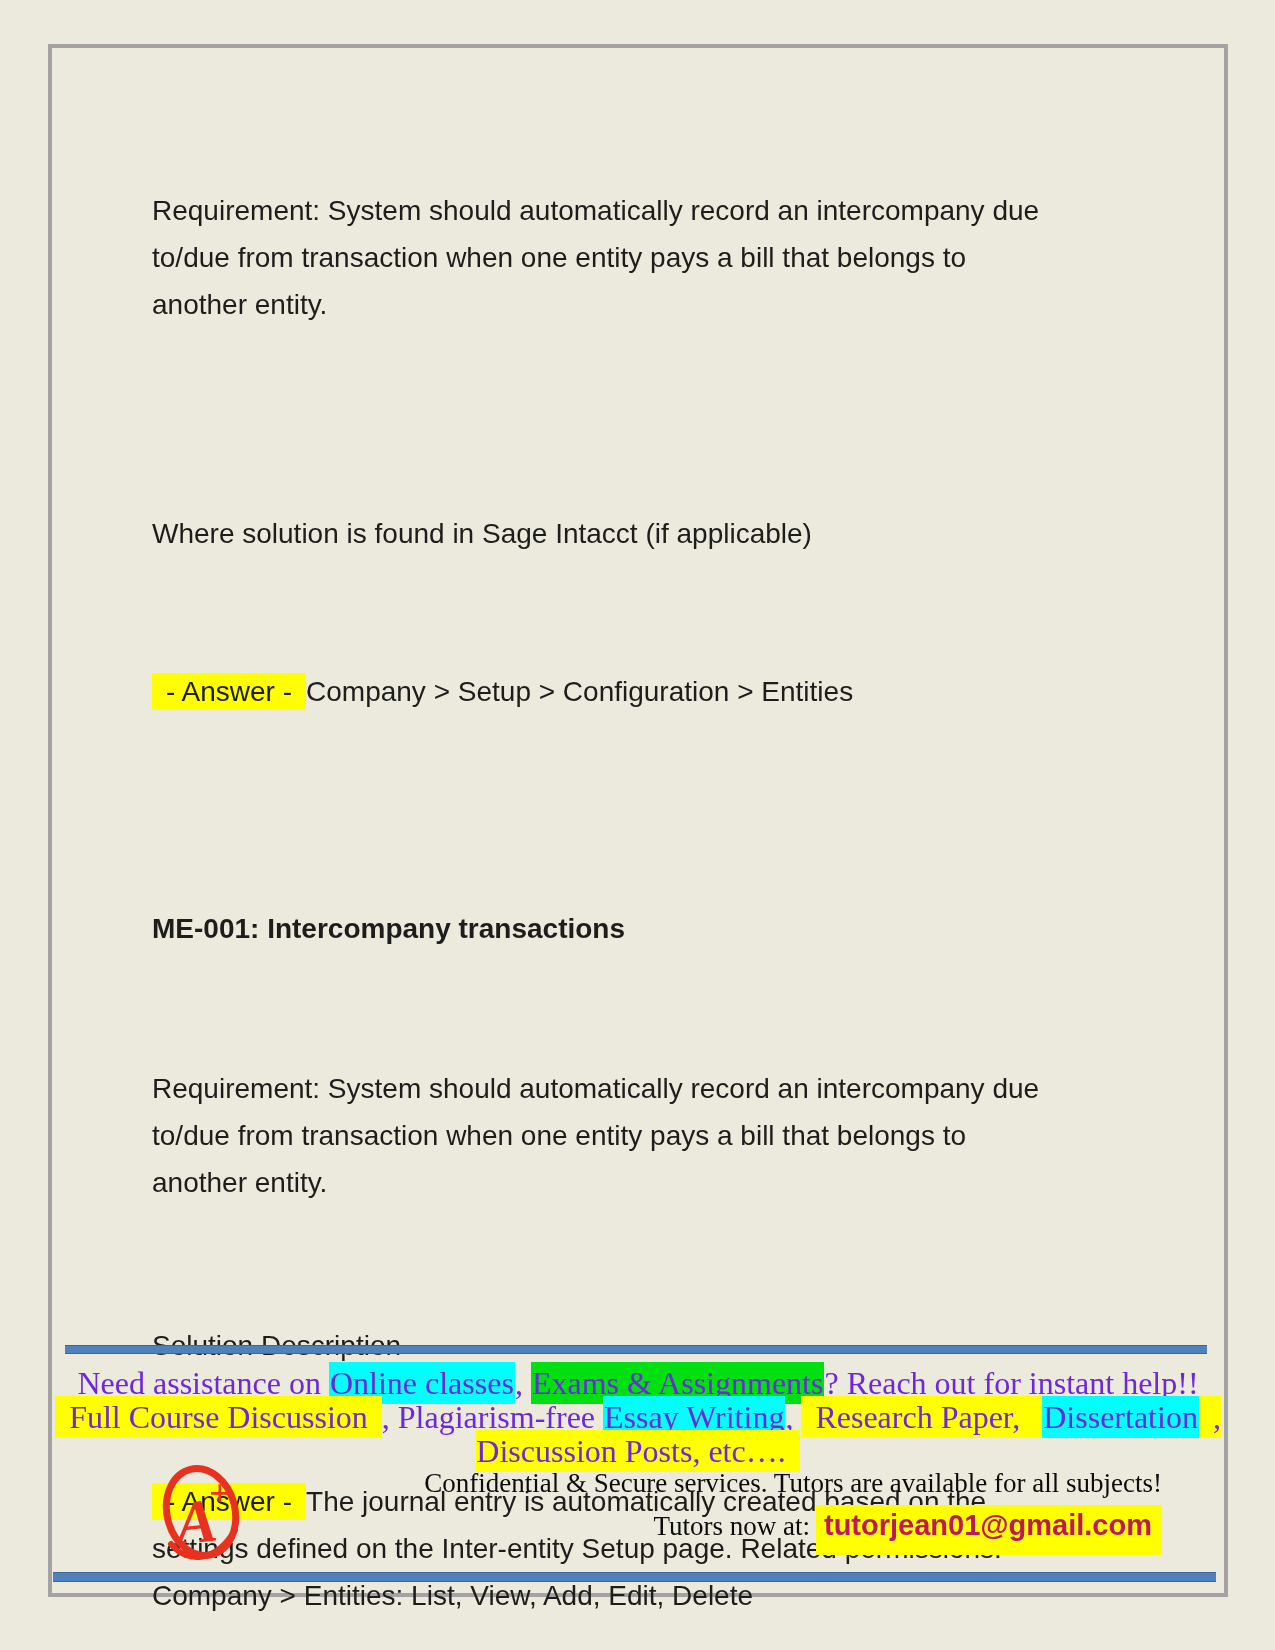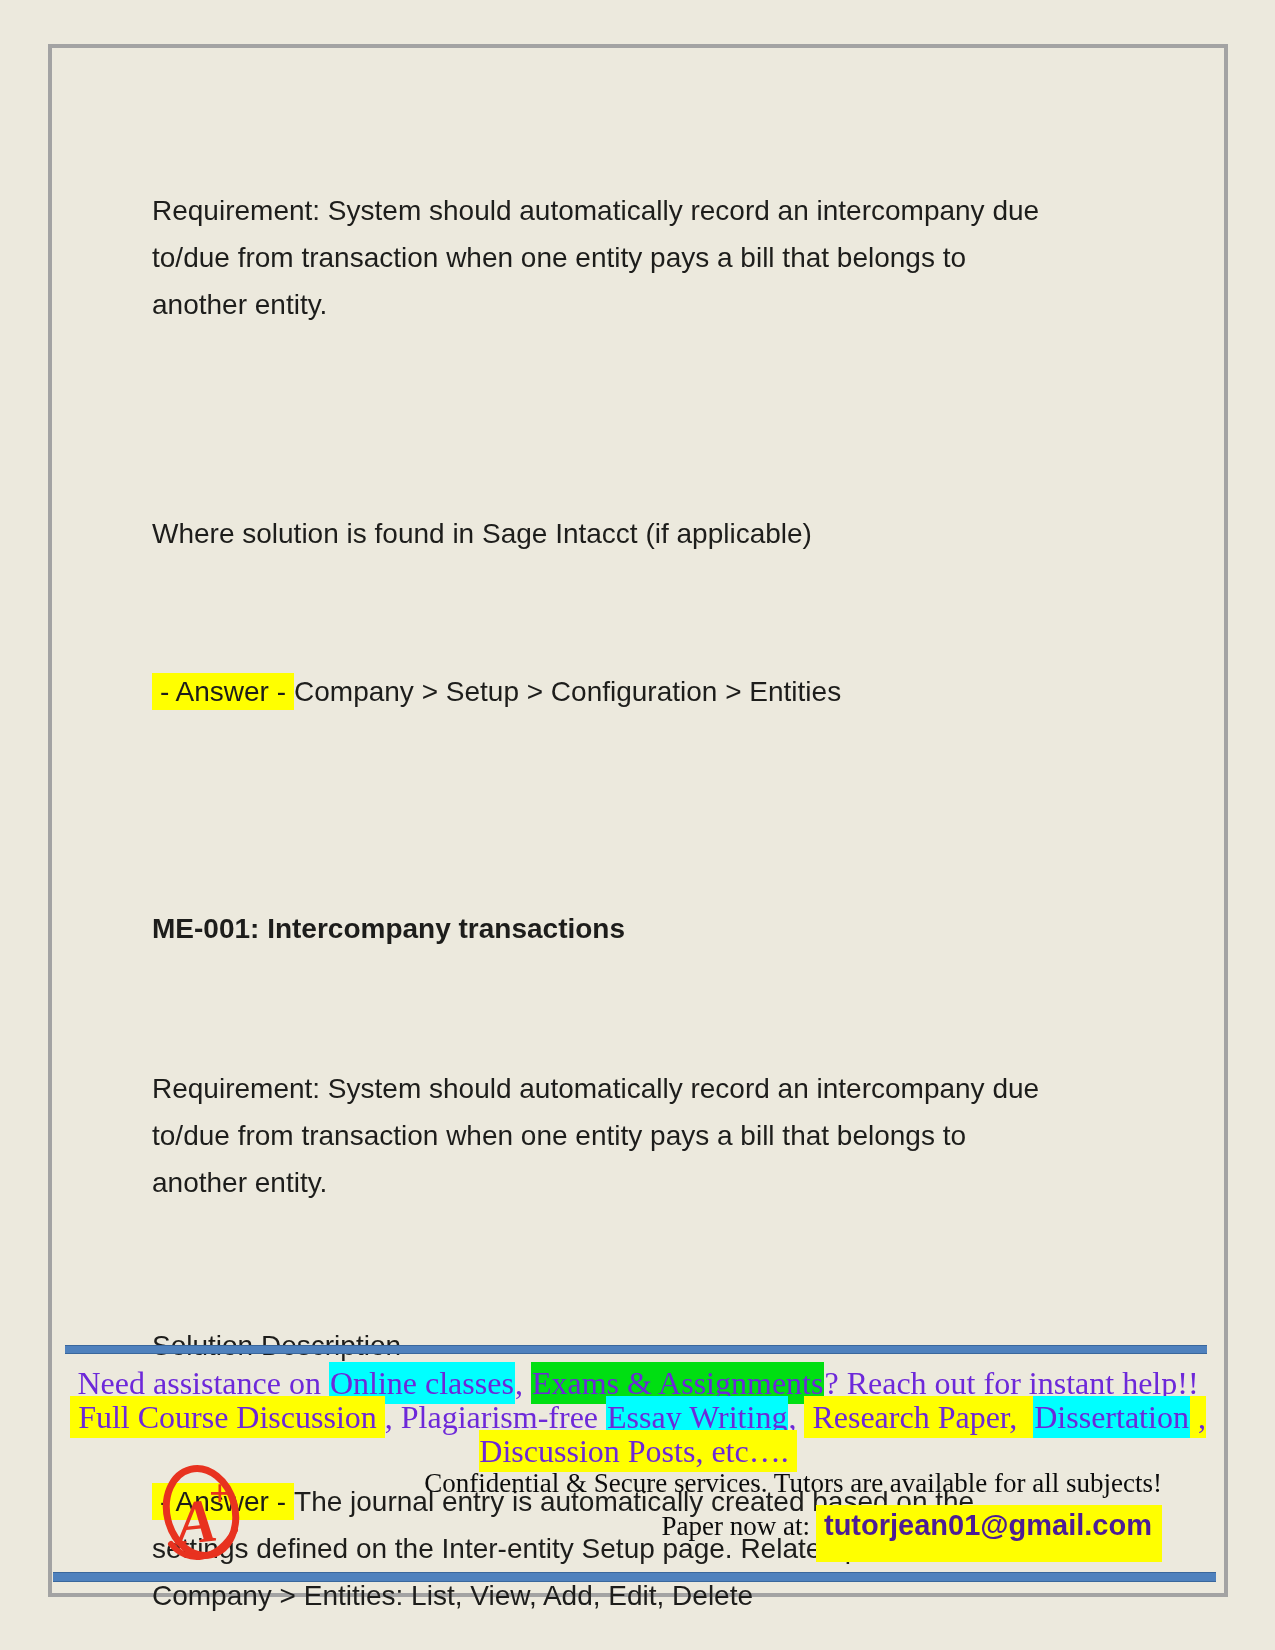--- a/index.html
+++ b/index.html
@@ -30,21 +30,21 @@
   }
   .doc-content p { margin:0; }
   .p-req1      { margin-bottom:88px !important; }
   .p-where     { margin-bottom:17px !important; }
   .p-answer1   { margin-bottom:96px !important; }
   .p-me001     { margin-bottom:19px !important;font-weight:bold; }
   .p-req2      { margin-bottom:22px !important; }
   .p-solution  { margin-bottom:15px !important; }
   .p-answer2   { margin-bottom:82px !important; }
 
-  .hl-yellow { background:#ffff00; padding:3px 8px; }
+  .hl-yellow { background:#ffff00; padding:3px 14px; }
   .hl-cyan   { background:#00ffff; padding:3px 1px; }
   .hl-green  { background:#00df12; padding:3px 1px; }
 
   .rule {
     position:absolute;
     background:#4f81bd;
     border-top:1px solid #3a679c;
     border-bottom:1px solid #3a679c;
     box-sizing:border-box;
   }
@@ -79,23 +79,23 @@
     font-size:27px;
     color:#0c0c0c;
   }
   .promo-text .confidential { margin:8px 0 10px 0; }
   .promo-text .email-line   { margin:0; }
   .email-addr {
     font-family:"Liberation Sans", sans-serif;
     font-weight:bold;
     font-size:29px;
     background:#ffff00;
-    padding:4px 10px 21px 8px;
+    padding:4px 10px 14px 8px;
     margin-left:6px;
-    color:#4c1d95;
+    color:#be185d;
   }
 </style>
 </head>
 <body>
 
 <div class="page">
   <div class="frame">
 
     <div class="doc-content">
       <p class="p-req1"><span>Requirement: System should automatically record an intercompany due
@@ -134,20 +134,20 @@
       <div class="logo-wrap">
         <svg width="90" height="106" viewBox="0 0 90 106" xmlns="http://www.w3.org/2000/svg">
           <ellipse cx="46" cy="50" rx="34" ry="44" transform="rotate(-14 46 50)" fill="none" stroke="#e8321f" stroke-width="7"></ellipse>
           <path d="M 16 82 C 32 102, 62 100, 80 68" fill="none" stroke="#e8321f" stroke-width="6" stroke-linecap="round"></path>
           <text x="20" y="80" font-family="Liberation Serif, serif" font-style="italic" font-weight="bold" font-size="62" fill="#e8321f" transform="rotate(-6 45 55)">A</text>
           <text x="54" y="44" font-family="Liberation Serif, serif" font-weight="bold" font-size="38" fill="#e8321f">+</text>
         </svg>
       </div>
       <div class="promo-text">
         <p class="confidential">Confidential &amp; Secure services. Tutors are available for all subjects!</p>
-        <p class="email-line"><span>Paper now at:</span><span class="email-addr">tutorjean01@gmail.com</span></p>
+        <p class="email-line"><span>Tutors now at:</span><span class="email-addr">tutorjean01@gmail.com</span></p>
       </div>
     </div>
 
     <div class="rule rule-bottom"></div>
 
   </div>
 </div>
 
 </body></html>

